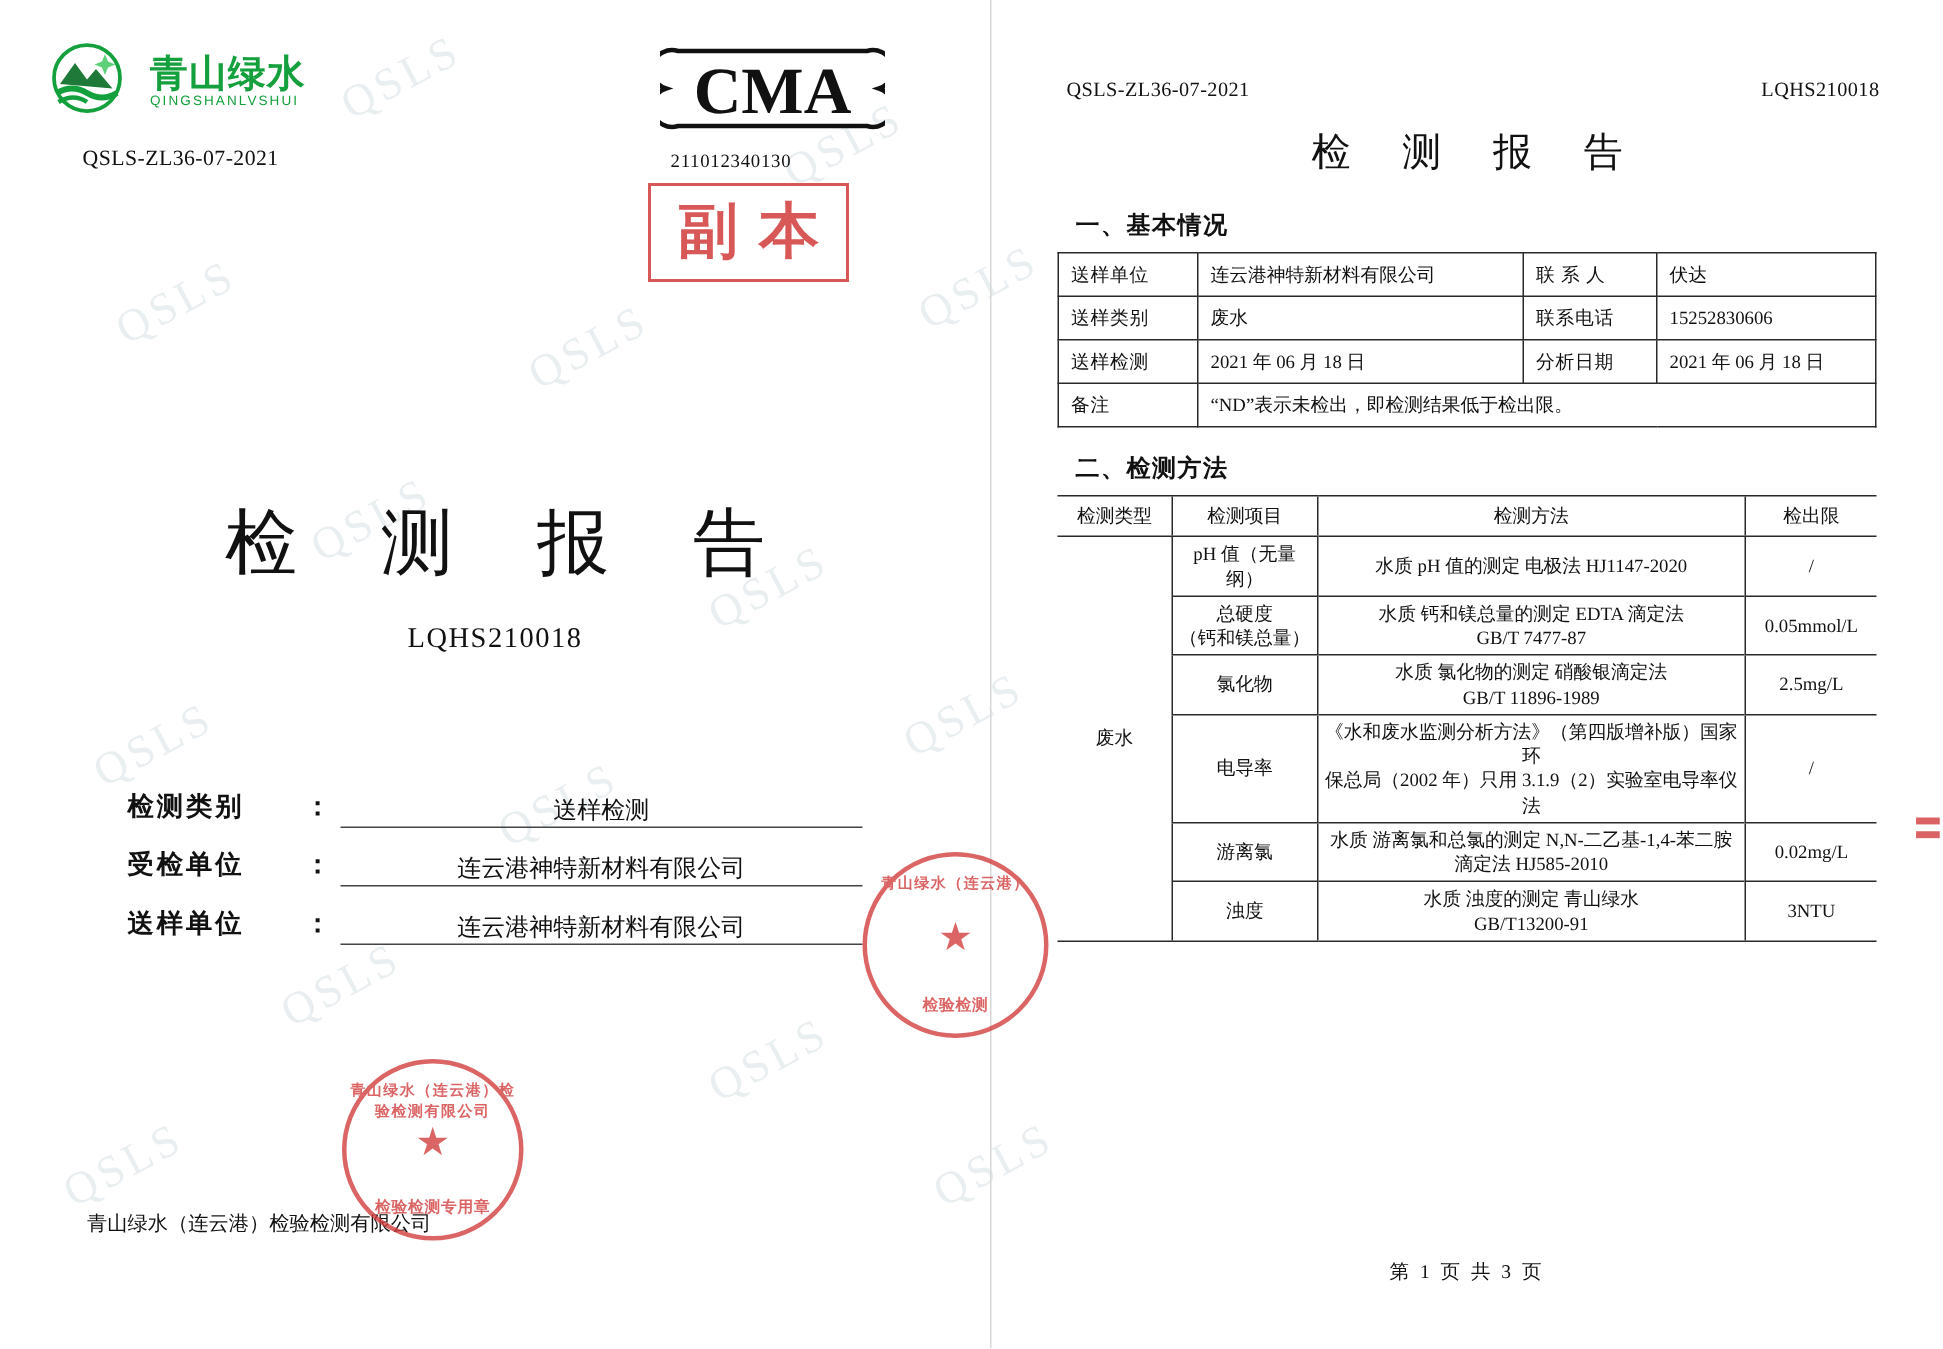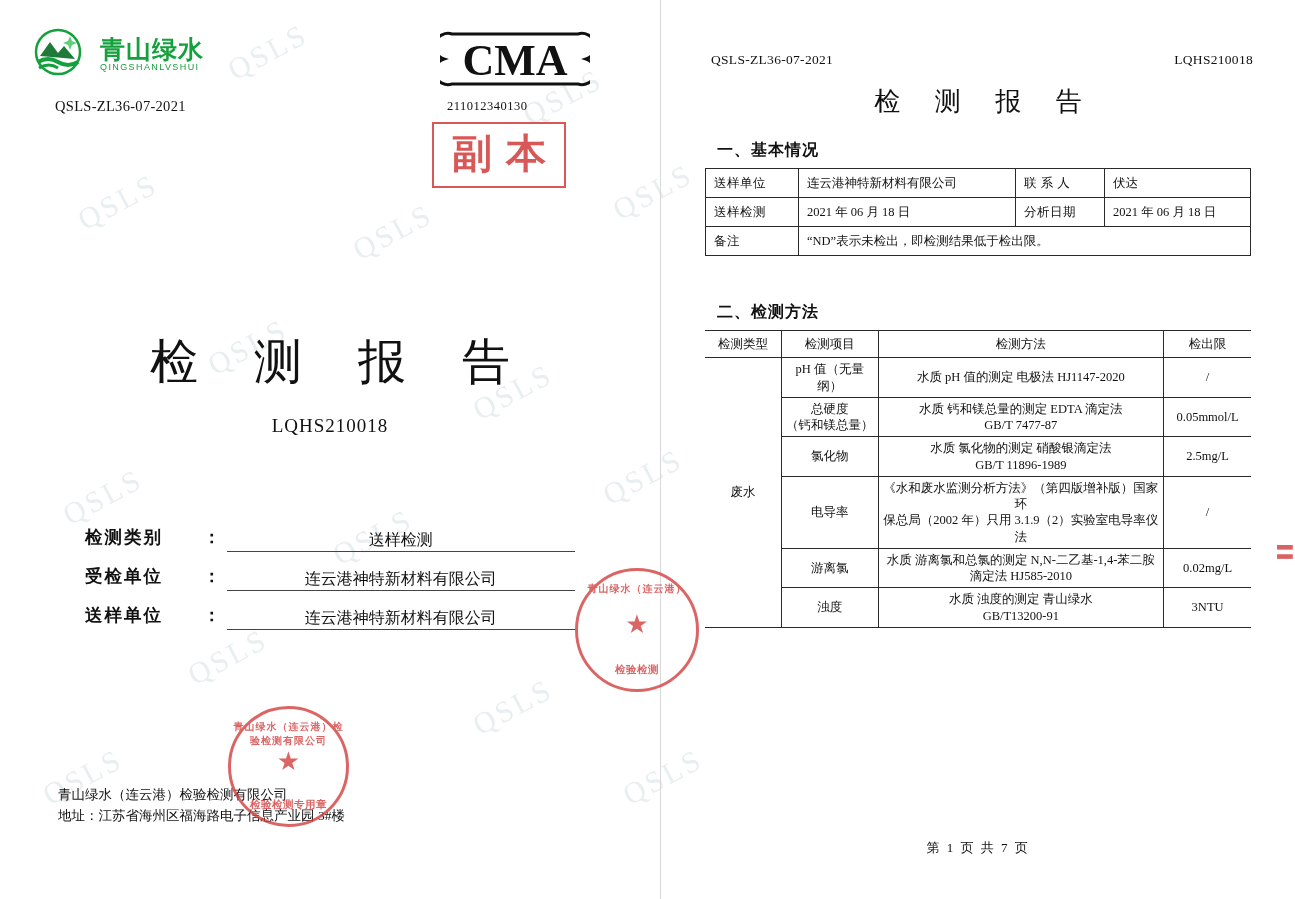--- a/index.html
+++ b/index.html
@@ -400,21 +400,20 @@
       </div>
       <div class="field-row">
         <span class="field-label">送样单位</span>
         <span class="field-colon">：</span>
         <span class="field-value">连云港神特新材料有限公司</span>
       </div>
     </div>
 
     <div class="left-footer">
       <div>青山绿水（连云港）检验检测有限公司</div>
-      <div>地址：江苏省海州区福海路电子信息产业园 3#楼</div>
     </div>
 
     <div class="stamp stamp-left">
       <div class="stamp-arc">青山绿水（连云港）检验检测有限公司</div>
       <div class="stamp-star">★</div>
       <div class="stamp-bottom-text">检验检测专用章</div>
     </div>
   </div>
 
   <div class="stamp stamp-mid">
@@ -434,20 +433,26 @@
 
     <div class="sec-head sec1">一、基本情况</div>
 
     <table class="info">
       <tbody>
           <tr>
         <td class="info-key">送样单位</td>
         <td class="info-val">连云港神特新材料有限公司</td>
         <td class="info-key2">联 系 人</td>
         <td>伏达</td>
+      </tr>
+      <tr>
+        <td class="info-key">送样类别</td>
+        <td class="info-val">废水</td>
+        <td class="info-key2">联系电话</td>
+        <td>15252830606</td>
       </tr>
       <tr>
         <td class="info-key">送样检测</td>
         <td class="info-val">2021 年 06 月 18 日</td>
         <td class="info-key2">分析日期</td>
         <td>2021 年 06 月 18 日</td>
       </tr>
       <tr>
         <td class="info-key">备注</td>
         <td colspan="3">“ND”表示未检出，即检测结果低于检出限。</td>
@@ -516,17 +521,17 @@
         <td class="col-item vline-l inner-sep">浊度</td>
         <td class="col-method vline-l inner-sep">
           <div>水质 浊度的测定 青山绿水</div>
           <div>GB/T13200-91</div>
         </td>
         <td class="col-limit vline-l inner-sep">3NTU</td>
       </tr>
     </tbody>
       </table>
 
-    <div class="rp-footer">第 1 页 共 7 页</div>
+    <div class="rp-footer">第 1 页 共 3 页</div>
   </div>
 
   <div class="edge-red">▌▌</div>
 </div>
 
 </body></html>

